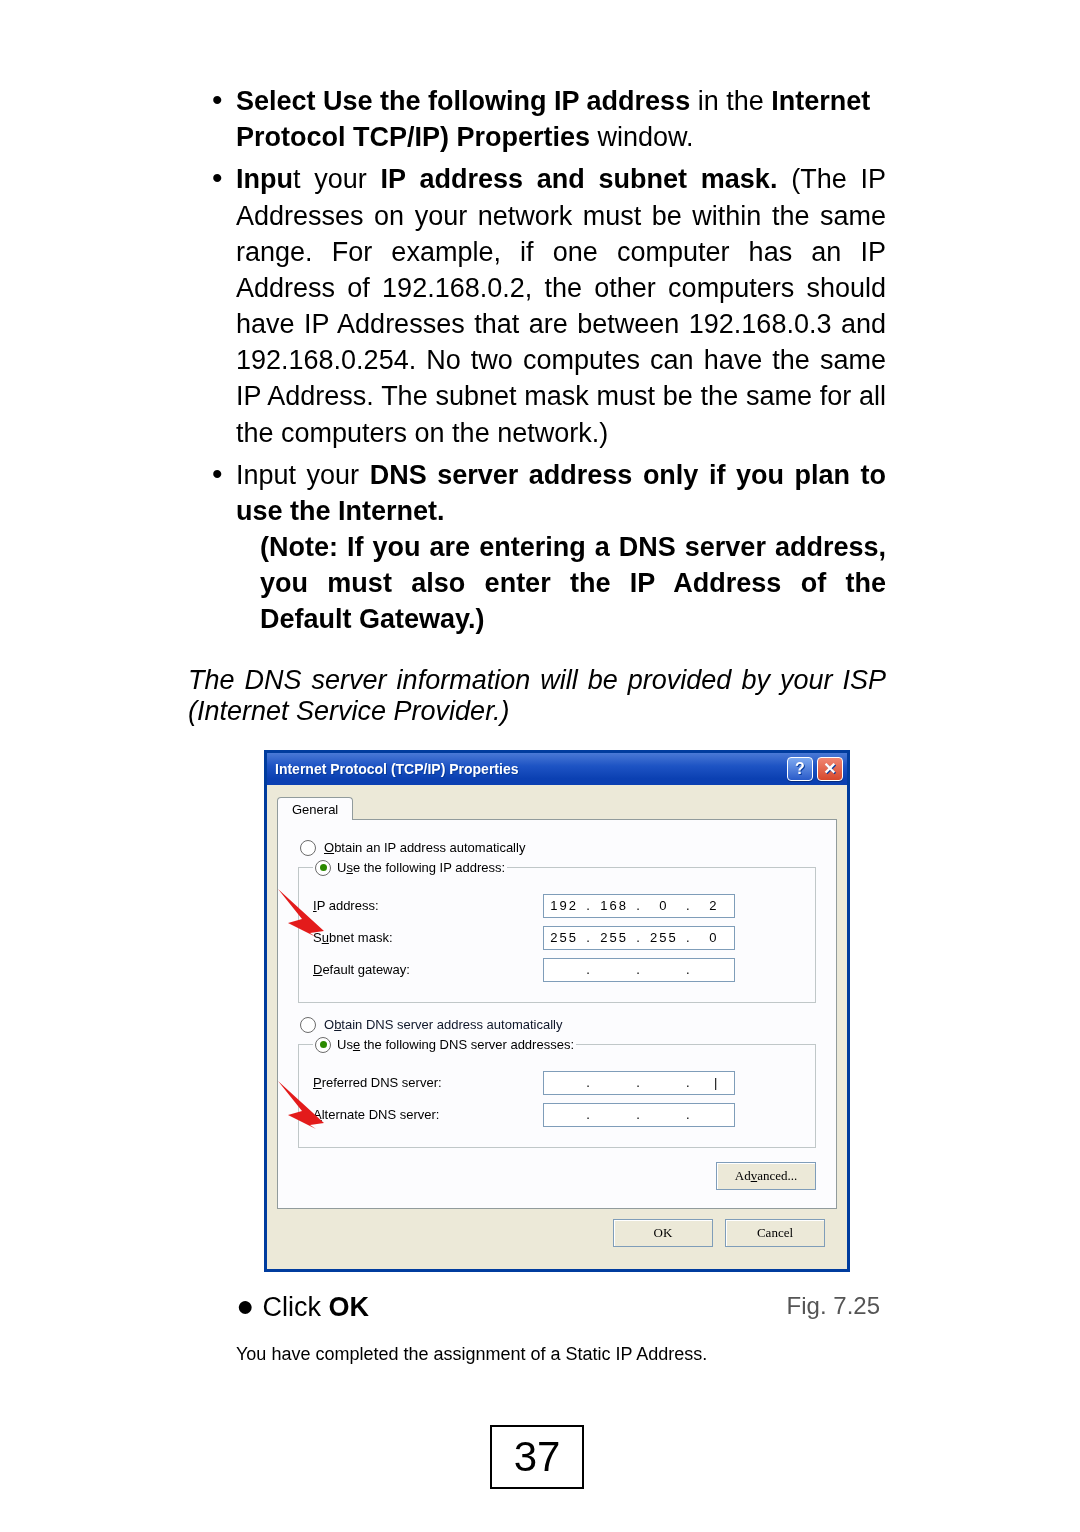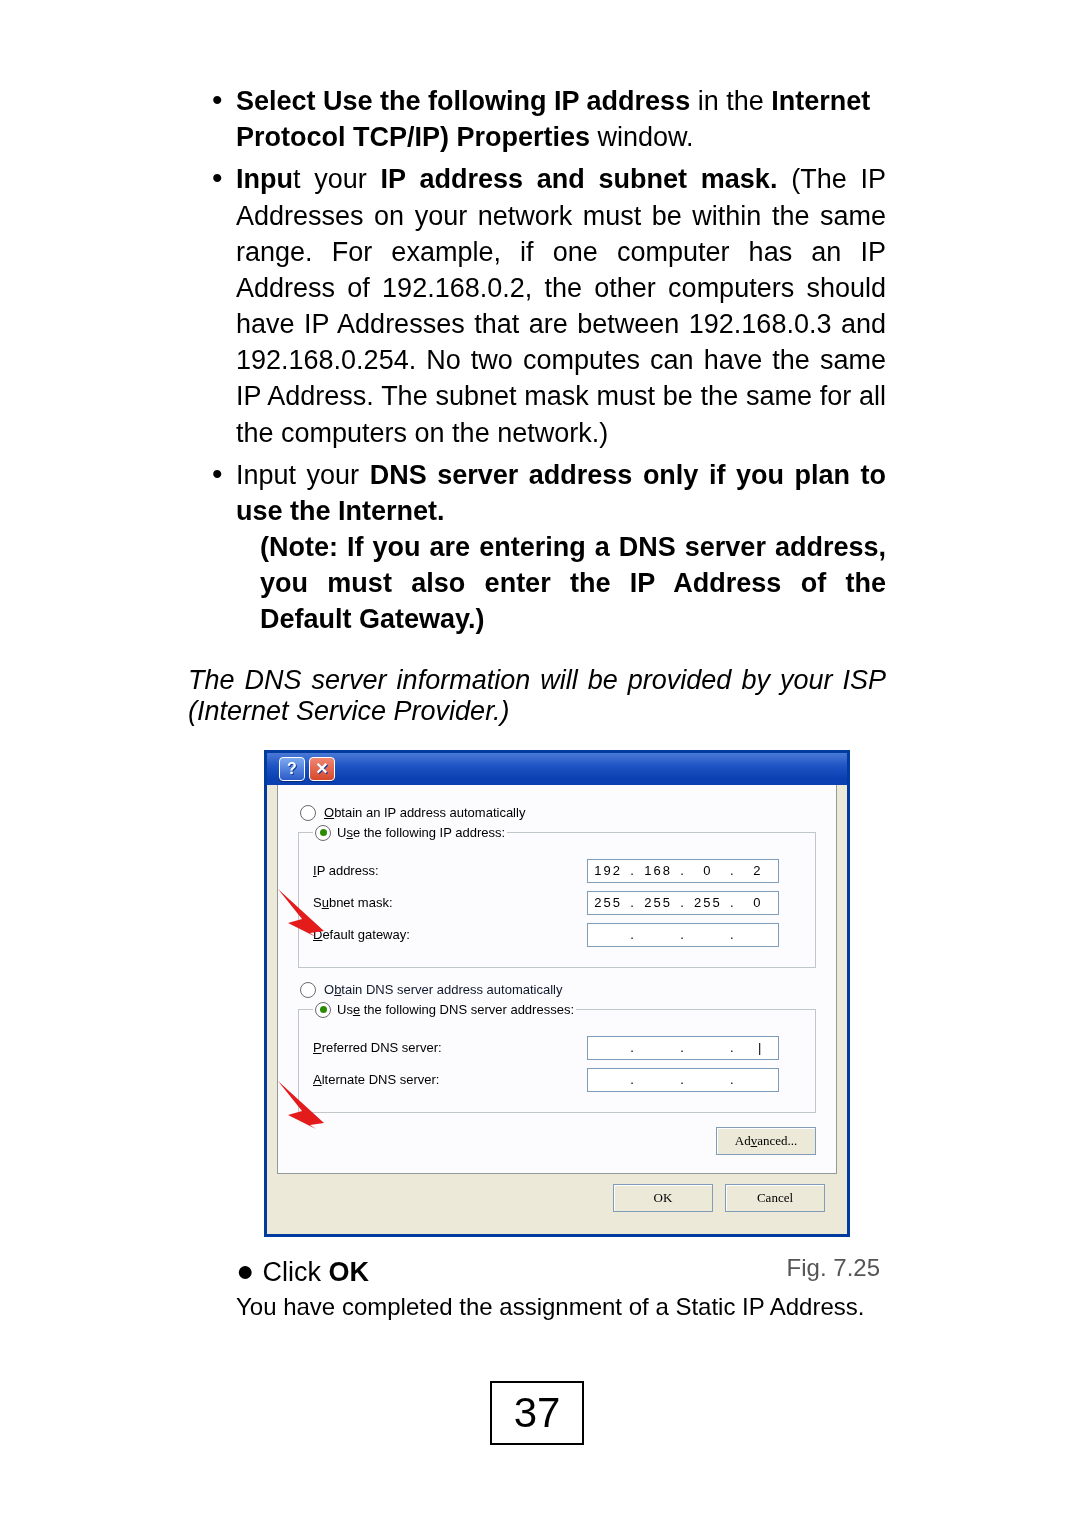--- a/index.html
+++ b/index.html
@@ -7,24 +7,24 @@
             font-family:Arial,Helvetica,sans-serif;}
   .page{width:876px;margin:0 auto;padding:56px 92px 44px 86px;box-sizing:border-box;}
   .bullets{font-size:27px;line-height:1.34;padding-left:24px;}
   .bullets li{margin-bottom:6px;list-style:none;position:relative;padding-left:24px;}
   .bullets li::before{content:"\2022";position:absolute;left:0;top:0;font-size:30px;line-height:1.1;}
   .bold{font-weight:bold;}
   .italic{font-style:italic;}
   .justify{text-align:justify;}
   .dns-note{padding-left:24px;}
   .isp-note{font-size:27px;margin:20px 0 24px 0;}
-  .click-ok-row{display:flex;align-items:flex-start;justify-content:space-between;margin-top:18px;gap:12px;}
+  .click-ok-row{display:flex;align-items:center;justify-content:space-between;margin-top:18px;gap:12px;}
   .click-ok-row .left{padding-left:48px;font-size:27px;}
   .fig-label{font-size:24px;color:#555;margin-right:6px;}
-  .completed{font-size:24px;margin-top:5px;padding-left:48px;}
+  .completed{font-size:18px;margin-top:21px;padding-left:48px;}
   .page-number{margin-top:60px;text-align:center;}
   .page-number span{display:inline-block;border:2px solid #000;padding:6px 22px;font-size:42px;}
 
   
   .dialog{width:580px;margin:0 auto;border:2px solid #003c9e;background:#ece9d8;
           font-family:Tahoma,Arial,sans-serif;font-size:13px;color:#000;
           box-shadow:0 0 0 1px #003c9e;}
   .titlebar{height:32px;display:flex;align-items:center;padding:0 4px 0 8px;
             background:linear-gradient(#4a79d6,#1e54c4 40%,#0b40b2 80%,#0b40b2);
             color:#fff;font-weight:bold;font-size:14px;text-shadow:1px 1px 0 #063a9c;}
@@ -49,21 +49,21 @@
   .radio{width:14px;height:14px;border:1px solid #6b6b6b;border-radius:50%;background:#fff;
          display:inline-flex;align-items:center;justify-content:center;margin-right:8px;flex:0 0 auto;}
   .radio.checked::after{content:"";width:7px;height:7px;border-radius:50%;background:#2b8a00;}
   .disabled{color:#0f172a;}
 
   fieldset{border:1px solid #c0c7c8;border-radius:0;margin:4px 0 14px 0;padding:10px 14px 12px 14px;}
   fieldset legend{font-size:13px;padding:0 2px;}
   .legend-wrap{display:flex;align-items:center;}
   .legend-wrap .radio{margin-right:6px;}
 
-  .field-row{display:flex;align-items:center;margin:8px 0;gap:44px;}
+  .field-row{display:flex;align-items:center;margin:8px 0;}
   .field-label{flex:0 0 230px;font-size:13px;}
   .ip-input{flex:0 0 190px;height:22px;border:1px solid #7f9db9;background:#fff;
             display:flex;align-items:center;justify-content:center;
             font-family:Tahoma,Arial,sans-serif;font-size:13px;letter-spacing:2px;}
   .ip-input span{flex:1;text-align:center;}
   .ip-input .dot{flex:0 0 auto;padding:0 2px;}
 
   .btn{min-width:78px;height:26px;border:1px solid #7f9db9;background:#ece9d8;
        box-shadow:inset 1px 1px 0 #fff;font-size:13px;font-family:Tahoma;
        display:inline-flex;align-items:center;justify-content:center;padding:0 10px;}
@@ -100,29 +100,33 @@
 
     <svg class="arrow" style="left:46px;top:136px;" width="54" height="50" viewBox="0 0 54 50">
       <polygon points="4,2 50,44 36,46 42,50 14,36 28,32" fill="#e31b1b"></polygon>
     </svg>
     <svg class="arrow" style="left:46px;top:328px;" width="54" height="50" viewBox="0 0 54 50">
       <polygon points="4,2 50,44 36,46 42,50 14,36 28,32" fill="#e31b1b"></polygon>
     </svg>
 
     <div class="dialog">
       <div class="titlebar">
+        <span class="titlebar-text">Internet Protocol (TCP/IP) Properties</span>
         <div class="title-btn help-btn">
           <span>?</span>
         </div>
         <div class="title-btn close-btn">
           <span>✕</span>
         </div>
       </div>
 
       <div class="dialog-body">
+        <div class="tabstrip">
+          <div class="tab">General</div>
+        </div>
 
         <div class="tab-panel">
 
           <div class="radio-row">
             <span class="radio"></span>
             <span><span class="underline">O</span>btain an IP address automatically</span>
           </div>
 
           <fieldset>
             <legend>

